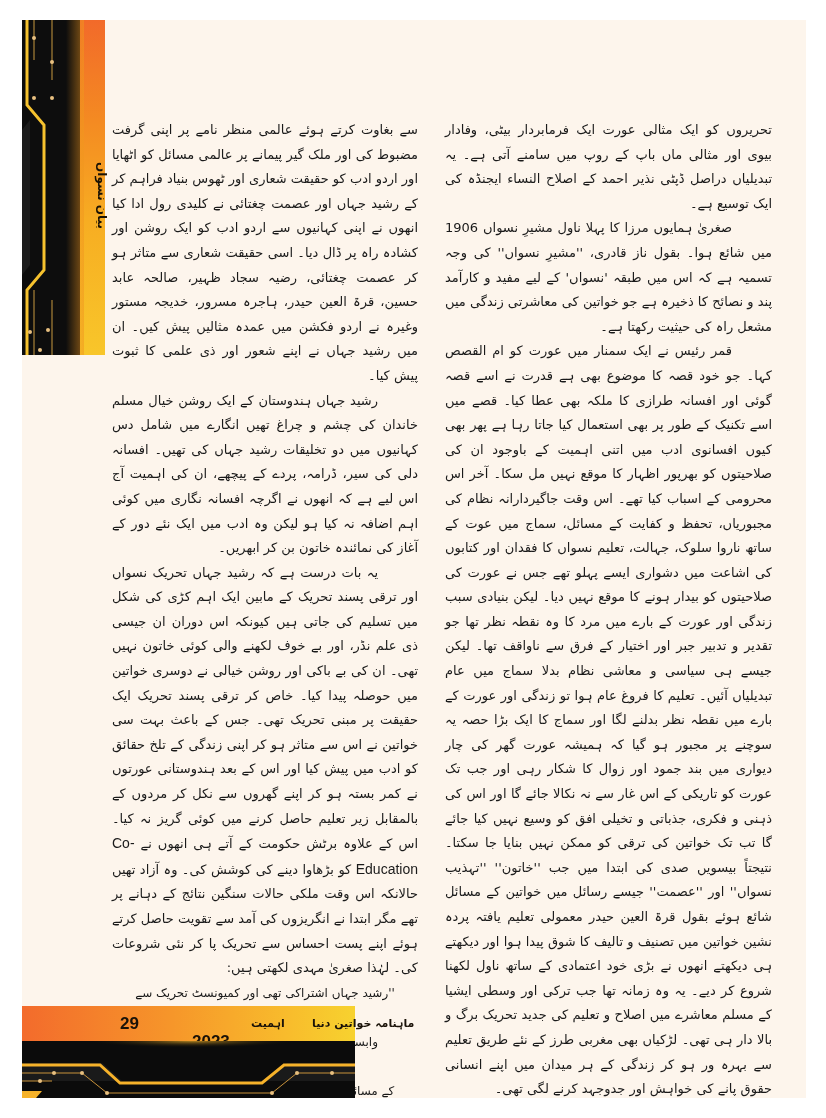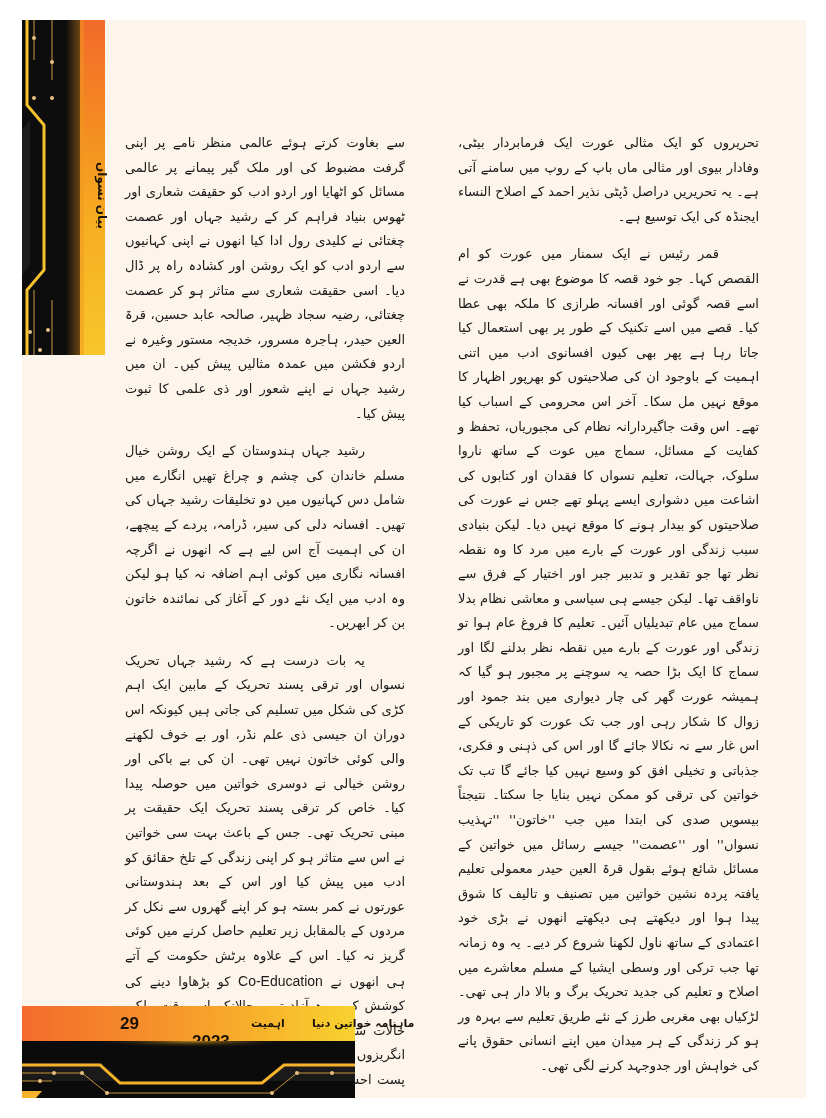--- a/index.html
+++ b/index.html
@@ -14,21 +14,21 @@
   .side-banner .black { position:absolute; left:0; top:0; width:58px; height:335px; background:#0d0d0d; }
   .side-banner .circuit { position:absolute; left:0; top:0; width:58px; height:335px; }
   .side-banner .glow { position:absolute; left:44px; top:0; width:18px; height:335px;
     background:linear-gradient(90deg,rgba(0,0,0,0),rgba(240,150,30,0.55)); }
   .side-label { position:absolute; left:46px; top:168px; width:60px; height:22px; transform:rotate(90deg); transform-origin:center;
     font-family:"DejaVu Sans", sans-serif; font-size:12px; font-weight:bold; color:#1a1204; text-align:center; direction:rtl; white-space:nowrap; }
 
   
   .col { position:absolute; top:98px; direction:rtl; text-align:justify; text-align-last:right;
     font-family:"DejaVu Sans", sans-serif; font-size:13px; line-height:24.6px; color:#1a1a1a; }
-  .col p { margin:13px; }
+  .col p { margin:0; }
   .col p.indent { text-indent:40px; }
   .col-right { left:423px; width:327px; }
   .col-left  { left:90px; width:306px; }
   .quote { margin:0; text-align:center !important; text-align-last:center !important; padding:0 18px; font-size:12px; }
   .latin { direction:ltr; unicode-bidi:isolate; font-family:"Liberation Sans", sans-serif; font-size:14px; }
 
   
   .footer-bar { position:absolute; left:0; top:986px; width:333px; height:35px;
     background:linear-gradient(90deg,#f36b2c 0%,#f6962a 45%,#f8bc2c 80%,#f7d22f 100%);text-align:center; }
   .footer-text { position:absolute; top:5px; height:25px; line-height:25px; color:#1a1208; font-weight:bold; white-space:nowrap; }
@@ -60,21 +60,22 @@
       <circle cx="8" cy="312" r="2" fill="#e8c080"></circle>
       <circle cx="26" cy="310" r="2" fill="#e8c080"></circle>
       <circle cx="18" cy="330" r="2" fill="#e8c080"></circle>
       <polygon points="0,110 8,100 8,245 0,255" fill="#1c1c1c"></polygon>
     </svg>
     <div class="glow"></div>
     <div class="side-label">بیان نسواں</div>
   </div>
 
   <div class="col col-right">
-    <p>تحریروں کو ایک مثالی عورت ایک فرمابردار بیٹی، وفادار بیوی اور مثالی ماں باپ کے روپ میں سامنے آتی ہے۔ یہ تحریریں دراصل ڈپٹی نذیر احمد کے اصلاح النساء ایجنڈہ کی ایک توسیع ہے۔</p>
+    <p>تحریروں کو ایک مثالی عورت ایک فرمابردار بیٹی، وفادار بیوی اور مثالی ماں باپ کے روپ میں سامنے آتی ہے۔ یہ تبدیلیاں دراصل ڈپٹی نذیر احمد کے اصلاح النساء ایجنڈہ کی ایک توسیع ہے۔</p>
+    <p class="indent">صغریٰ ہمایوں مرزا کا پہلا ناول مشیرِ نسواں 1906 میں شائع ہوا۔ بقول ناز قادری، ''مشیرِ نسواں'' کی وجہ تسمیہ ہے کہ اس میں طبقہ 'نسواں' کے لیے مفید و کارآمد پند و نصائح کا ذخیرہ ہے جو خواتین کی معاشرتی زندگی میں مشعل راہ کی حیثیت رکھتا ہے۔</p>
     <p class="indent">قمر رئیس نے ایک سمنار میں عورت کو ام القصص کہا۔ جو خود قصہ کا موضوع بھی ہے قدرت نے اسے قصہ گوئی اور افسانہ طرازی کا ملکہ بھی عطا کیا۔ قصے میں اسے تکنیک کے طور پر بھی استعمال کیا جاتا رہا ہے پھر بھی کیوں افسانوی ادب میں اتنی اہمیت کے باوجود ان کی صلاحیتوں کو بھرپور اظہار کا موقع نہیں مل سکا۔ آخر اس محرومی کے اسباب کیا تھے۔ اس وقت جاگیردارانہ نظام کی مجبوریاں، تحفظ و کفایت کے مسائل، سماج میں عوت کے ساتھ ناروا سلوک، جہالت، تعلیم نسواں کا فقدان اور کتابوں کی اشاعت میں دشواری ایسے پہلو تھے جس نے عورت کی صلاحیتوں کو بیدار ہونے کا موقع نہیں دیا۔ لیکن بنیادی سبب زندگی اور عورت کے بارے میں مرد کا وہ نقطہ نظر تھا جو تقدیر و تدبیر جبر اور اختیار کے فرق سے ناواقف تھا۔ لیکن جیسے ہی سیاسی و معاشی نظام بدلا سماج میں عام تبدیلیاں آئیں۔ تعلیم کا فروغ عام ہوا تو زندگی اور عورت کے بارے میں نقطہ نظر بدلنے لگا اور سماج کا ایک بڑا حصہ یہ سوچنے پر مجبور ہو گیا کہ ہمیشہ عورت گھر کی چار دیواری میں بند جمود اور زوال کا شکار رہی اور جب تک عورت کو تاریکی کے اس غار سے نہ نکالا جائے گا اور اس کی ذہنی و فکری، جذباتی و تخیلی افق کو وسیع نہیں کیا جائے گا تب تک خواتین کی ترقی کو ممکن نہیں بنایا جا سکتا۔ نتیجتاً بیسویں صدی کی ابتدا میں جب ''خاتون'' ''تہذیب نسواں'' اور ''عصمت'' جیسے رسائل میں خواتین کے مسائل شائع ہوئے بقول قرۃ العین حیدر معمولی تعلیم یافتہ پردہ نشین خواتین میں تصنیف و تالیف کا شوق پیدا ہوا اور دیکھتے ہی دیکھتے انھوں نے بڑی خود اعتمادی کے ساتھ ناول لکھنا شروع کر دیے۔ یہ وہ زمانہ تھا جب ترکی اور وسطی ایشیا کے مسلم معاشرے میں اصلاح و تعلیم کی جدید تحریک برگ و بالا دار ہی تھی۔ لڑکیاں بھی مغربی طرز کے نئے طریق تعلیم سے بہرہ ور ہو کر زندگی کے ہر میدان میں اپنے انسانی حقوق پانے کی خواہش اور جدوجہد کرنے لگی تھی۔</p>
 
   </div>
 
   <div class="col col-left">
     <p>سے بغاوت کرتے ہوئے عالمی منظر نامے پر اپنی گرفت مضبوط کی اور ملک گیر پیمانے پر عالمی مسائل کو اٹھایا اور اردو ادب کو حقیقت شعاری اور ٹھوس بنیاد فراہم کر کے رشید جہاں اور عصمت چغتائی نے کلیدی رول ادا کیا انھوں نے اپنی کہانیوں سے اردو ادب کو ایک روشن اور کشادہ راہ پر ڈال دیا۔ اسی حقیقت شعاری سے متاثر ہو کر عصمت چغتائی، رضیہ سجاد ظہیر، صالحہ عابد حسین، قرۃ العین حیدر، ہاجرہ مسرور، خدیجہ مستور وغیرہ نے اردو فکشن میں عمدہ مثالیں پیش کیں۔ ان میں رشید جہاں نے اپنے شعور اور ذی علمی کا ثبوت پیش کیا۔</p>
     <p class="indent">رشید جہاں ہندوستان کے ایک روشن خیال مسلم خاندان کی چشم و چراغ تھیں انگارے میں شامل دس کہانیوں میں دو تخلیقات رشید جہاں کی تھیں۔ افسانہ دلی کی سیر، ڈرامہ، پردے کے پیچھے، ان کی اہمیت آج اس لیے ہے کہ انھوں نے اگرچہ افسانہ نگاری میں کوئی اہم اضافہ نہ کیا ہو لیکن وہ ادب میں ایک نئے دور کے آغاز کی نمائندہ خاتون بن کر ابھریں۔</p>
     <p class="indent">
       <span>یہ بات درست ہے کہ رشید جہاں تحریک نسواں اور ترقی پسند تحریک کے مابین ایک اہم کڑی کی شکل میں تسلیم کی جاتی ہیں کیونکہ اس دوران ان جیسی ذی علم نڈر، اور بے خوف لکھنے والی کوئی خاتون نہیں تھی۔ ان کی بے باکی اور روشن خیالی نے دوسری خواتین میں حوصلہ پیدا کیا۔ خاص کر ترقی پسند تحریک ایک حقیقت پر مبنی تحریک تھی۔ جس کے باعث بہت سی خواتین نے اس سے متاثر ہو کر اپنی زندگی کے تلخ حقائق کو ادب میں پیش کیا اور اس کے بعد ہندوستانی عورتوں نے کمر بستہ ہو کر اپنے گھروں سے نکل کر مردوں کے بالمقابل زیر تعلیم حاصل کرنے میں کوئی گریز نہ کیا۔ اس کے علاوہ برٹش حکومت کے آتے ہی انھوں نے</span>
       <span class="latin">Co-Education</span>

